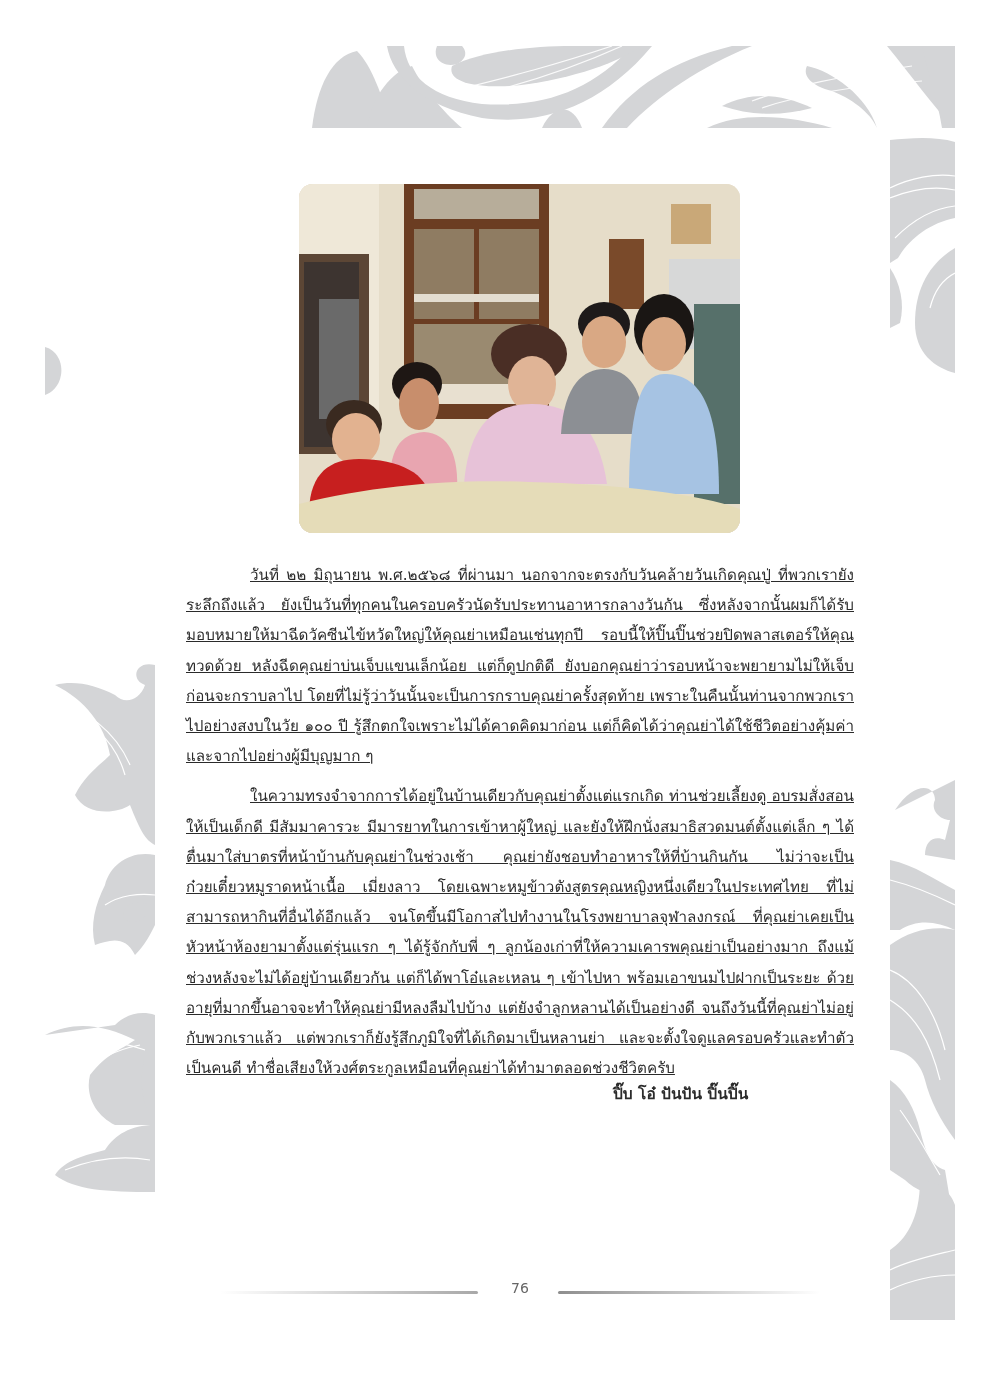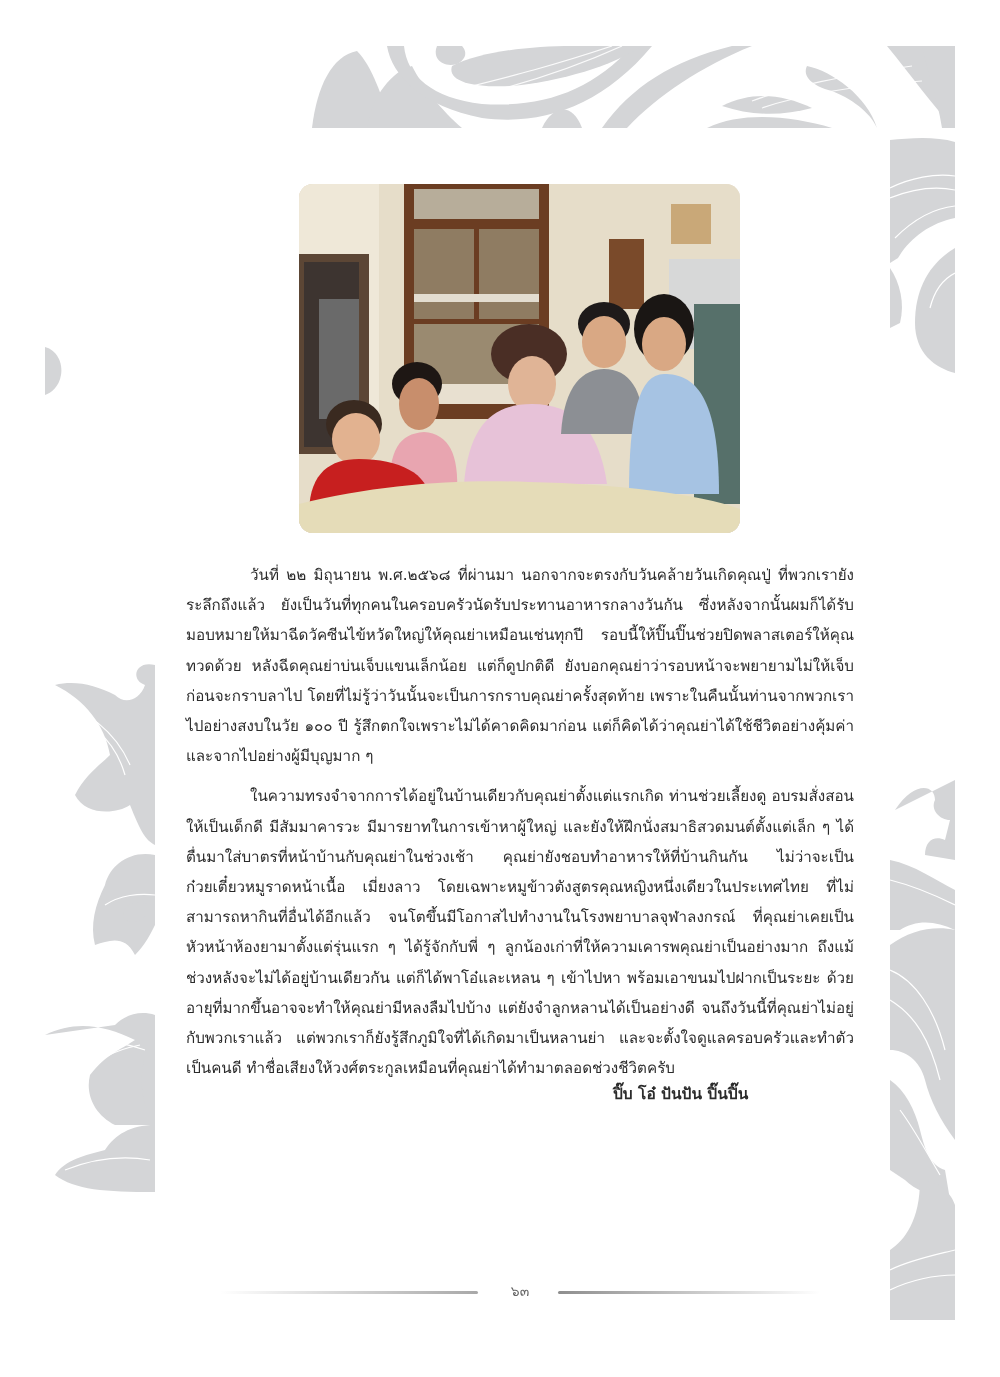--- a/index.html
+++ b/index.html
@@ -18,21 +18,21 @@
       position: absolute; left: 299px; top: 184px; width: 441px; height: 349px;
       border-radius: 14px; overflow: hidden;
       background: linear-gradient(180deg, #e7dfcf 0%, #d8cbb2 55%, #b8a78a 100%);
     }
     .photo-frame svg { width: 100%; height: 100%; display: block; }
 
     .body-text {
       position: absolute; left: 186px; top: 560px; width: 668px;
       font-size: 15.2px; line-height: 30.2px; text-align: justify; color: #2b2b2b;
     }
-    .body-text p { margin: 0 0 10px 0; text-indent: 64px; }
+    .body-text p { margin: 0 0 10px 0; text-indent: 64px; text-decoration: underline; }
 
     .signature {
       position: absolute; left: 598px; top: 1081px;
       font-size: 15.5px; font-weight: bold; color: #2b2b2b; white-space: nowrap; margin-left: 15px;
     }
 
     .footer { position: absolute; left: 220px; top: 1280px; width: 600px; height: 24px; }
     .footer .rule-left { position: absolute; left: 0; top: 11px; width: 258px; height: 3px;
       background: linear-gradient(90deg, rgba(160,160,160,0) 0%, #a8a8a8 100%); border-radius: 2px; }
     .footer .rule-right { position: absolute; left: 338px; top: 11px; width: 262px; height: 3px;
@@ -181,15 +181,15 @@
 
 <div class="body-text">
   <p>วันที่ ๒๒ มิถุนายน พ.ศ.๒๕๖๘ ที่ผ่านมา นอกจากจะตรงกับวันคล้ายวันเกิดคุณปู่ ที่พวกเรายังระลึกถึงแล้ว ยังเป็นวันที่ทุกคนในครอบครัวนัดรับประทานอาหารกลางวันกัน ซึ่งหลังจากนั้นผมก็ได้รับมอบหมายให้มาฉีดวัคซีนไข้หวัดใหญ่ให้คุณย่าเหมือนเช่นทุกปี รอบนี้ให้ปิ๊นปิ๊นช่วยปิดพลาสเตอร์ให้คุณทวดด้วย หลังฉีดคุณย่าบ่นเจ็บแขนเล็กน้อย แต่ก็ดูปกติดี ยังบอกคุณย่าว่ารอบหน้าจะพยายามไม่ให้เจ็บ ก่อนจะกราบลาไป โดยที่ไม่รู้ว่าวันนั้นจะเป็นการกราบคุณย่าครั้งสุดท้าย เพราะในคืนนั้นท่านจากพวกเราไปอย่างสงบในวัย ๑๐๐ ปี รู้สึกตกใจเพราะไม่ได้คาดคิดมาก่อน แต่ก็คิดได้ว่าคุณย่าได้ใช้ชีวิตอย่างคุ้มค่าและจากไปอย่างผู้มีบุญมาก ๆ</p>
   <p>ในความทรงจำจากการได้อยู่ในบ้านเดียวกับคุณย่าตั้งแต่แรกเกิด ท่านช่วยเลี้ยงดู อบรมสั่งสอนให้เป็นเด็กดี มีสัมมาคารวะ มีมารยาทในการเข้าหาผู้ใหญ่ และยังให้ฝึกนั่งสมาธิสวดมนต์ตั้งแต่เล็ก ๆ ได้ตื่นมาใส่บาตรที่หน้าบ้านกับคุณย่าในช่วงเช้า คุณย่ายังชอบทำอาหารให้ที่บ้านกินกัน ไม่ว่าจะเป็นก๋วยเตี๋ยวหมูราดหน้าเนื้อ เมี่ยงลาว โดยเฉพาะหมูข้าวตังสูตรคุณหญิงหนึ่งเดียวในประเทศไทย ที่ไม่สามารถหากินที่อื่นได้อีกแล้ว จนโตขึ้นมีโอกาสไปทำงานในโรงพยาบาลจุฬาลงกรณ์ ที่คุณย่าเคยเป็นหัวหน้าห้องยามาตั้งแต่รุ่นแรก ๆ ได้รู้จักกับพี่ ๆ ลูกน้องเก่าที่ให้ความเคารพคุณย่าเป็นอย่างมาก ถึงแม้ช่วงหลังจะไม่ได้อยู่บ้านเดียวกัน แต่ก็ได้พาโอ๋และเหลน ๆ เข้าไปหา พร้อมเอาขนมไปฝากเป็นระยะ ด้วยอายุที่มากขึ้นอาจจะทำให้คุณย่ามีหลงลืมไปบ้าง แต่ยังจำลูกหลานได้เป็นอย่างดี จนถึงวันนี้ที่คุณย่าไม่อยู่กับพวกเราแล้ว แต่พวกเราก็ยังรู้สึกภูมิใจที่ได้เกิดมาเป็นหลานย่า และจะตั้งใจดูแลครอบครัวและทำตัวเป็นคนดี ทำชื่อเสียงให้วงศ์ตระกูลเหมือนที่คุณย่าได้ทำมาตลอดช่วงชีวิตครับ</p>
 </div>
 
 <div class="signature">ปิ๊บ โอ๋ ปันปัน ปิ๊นปิ๊น</div>
 
 <div class="footer">
   <div class="rule-left"></div>
-  <div class="page-num">๖๓</div>
+  <div class="page-num">76</div>
   <div class="rule-right"></div>
 </div>
 
 </body></html>

